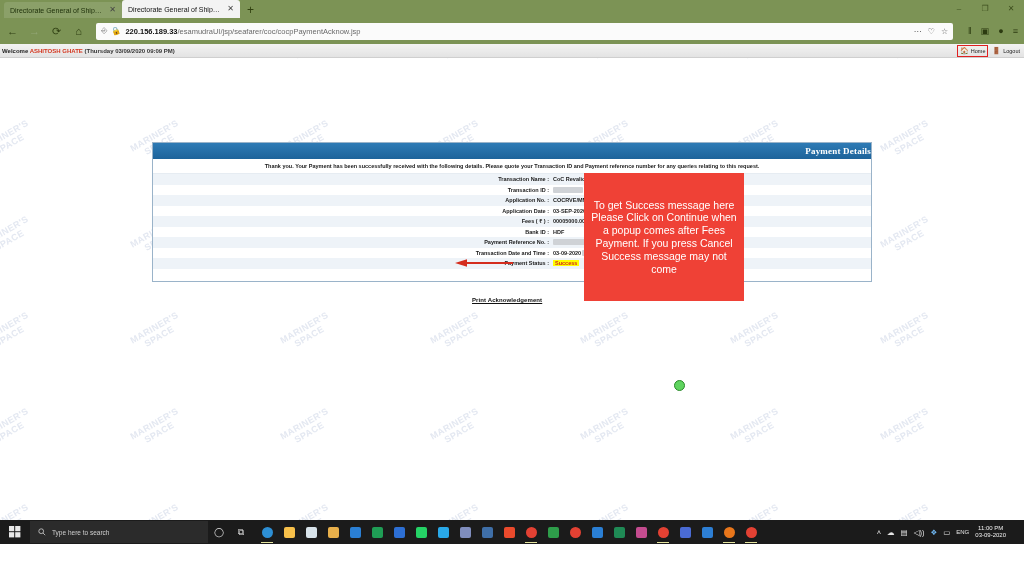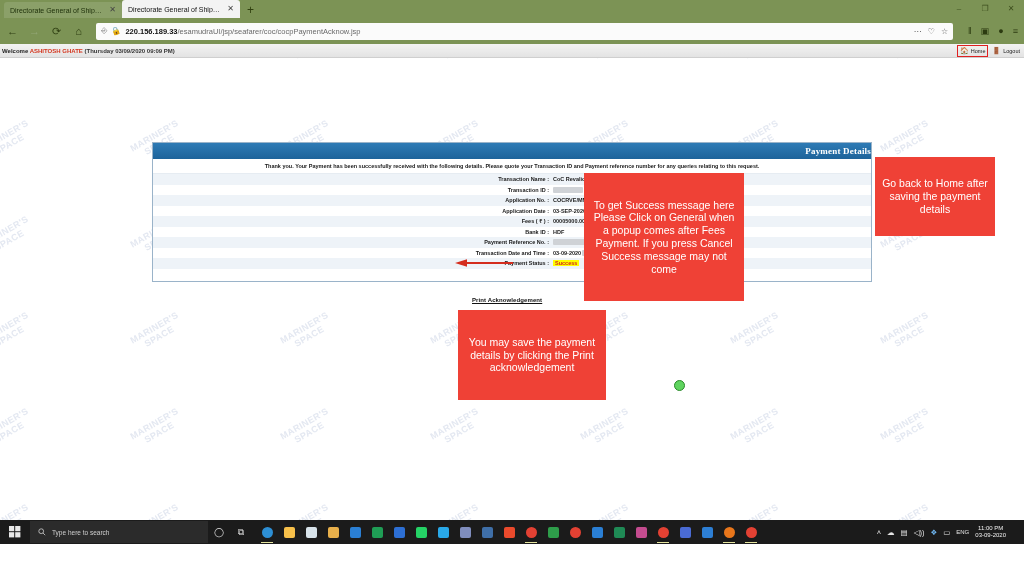--- a/index.html
+++ b/index.html
@@ -340,23 +340,21 @@
     <div class="card-foot"></div>
   </div>
 
   <svg class="arrow-to-status" viewBox="0 0 60 8">
     <line x1="58" y1="4" x2="12" y2="4" stroke="#d42d1e" stroke-width="2"></line>
     <polygon points="0,4 12,0.2 12,7.8" fill="#d42d1e"></polygon>
   </svg>
 
   <div class="print-ack">Print Acknowledgement</div>
 
-  <div class="note" id="note-success">To get Success message here Please Click on General when a popup comes after Fees Payment. If you press Cancel Success message may not come</div>
-  <div class="note" id="note-home">Go back to Home after saving the payment details</div>
-  <div class="note" id="note-print">You may save the payment details by clicking the Print acknowledgement</div>
+  <div class="note" id="note-success">To get Success message here Please Click on Continue when a popup comes after Fees Payment. If you press Cancel Success message may not come</div>
 
   <svg class="cursor" viewBox="0 0 11 11">
     <circle cx="5.5" cy="5.5" r="5" fill="#5fd45f" stroke="#2a8a2a" stroke-width="1"></circle>
   </svg>
 </div>
 
 <div class="taskbar">
   <div class="startbtn">
     <svg width="12" height="12" viewBox="0 0 12 12">
       <rect x="0" y="0" width="5.2" height="5.2" fill="#e8e8e8"></rect>

